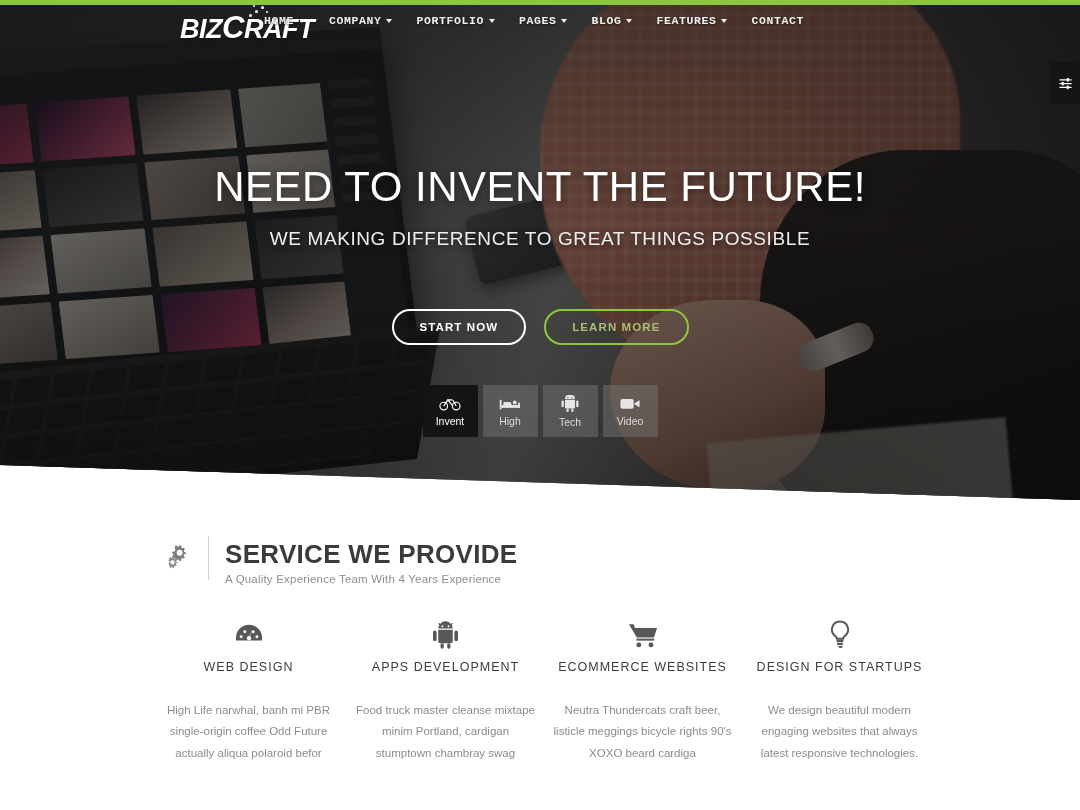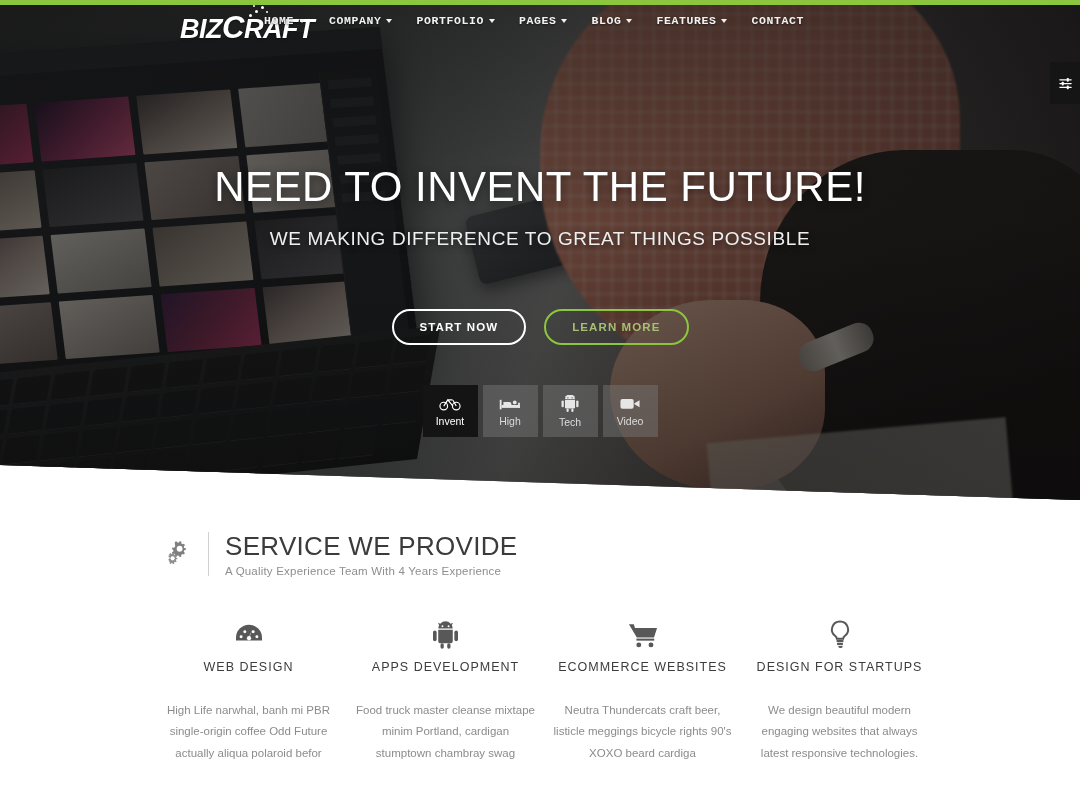--- a/index.html
+++ b/index.html
@@ -188,21 +188,21 @@
   .tab svg{ display:block; }
 
   
   .section{ position:absolute; top:500px; left:0; width:1080px; }
   .sec-head{
     position:absolute; left:162px; top:32px;
     display:flex; align-items:center; gap:16px;
   }
   .sec-divider{ width:1px; height:44px; background:#d2d2d2; }
   .sec-title{
-    font-size:26px; color:#3b3b3b; font-weight:normal; letter-spacing:.3px; line-height:1.1;
+    font-size:26px; color:#3b3b3b; font-weight:bold; letter-spacing:.3px; line-height:1.1;margin-top:8px;
   }
   .sec-sub{
     font-size:11.5px; color:#8e8e8e; margin-top:4px; letter-spacing:.2px;
   }
   .services{
     position:absolute; top:118px; left:150px; width:790px;
     display:flex; gap:0;
   }
   .service{ width:197px; text-align:center; padding:0 8px; }
   .svc-icon{ height:34px; display:flex; align-items:center; justify-content:center; }

